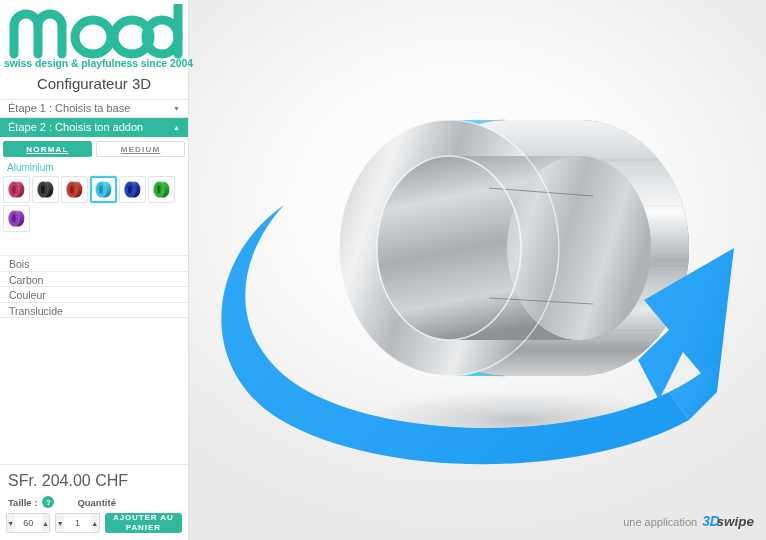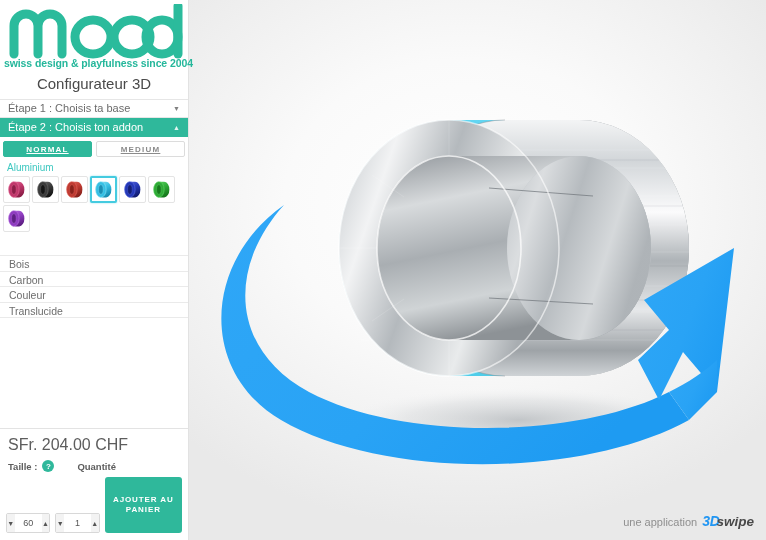--- a/index.html
+++ b/index.html
@@ -183,21 +183,20 @@
     gap: 5px;
     margin-top: 5px;
   }
   .stepper {
     display: flex;
     border: 1px solid #d8d8d8;
     border-radius: 2px;
     height: 20px;
     background: #fff;
     overflow: hidden;
-    margin-top: 36px;
   }
   .stepper .btn {
     width: 15px; height: 100%;
     display: flex; align-items: center; justify-content: center;
     font-size: 7px; color: #555;
     background: #f3f3f3;
     cursor: pointer;
     user-select: none;
   }
   .stepper .val {

